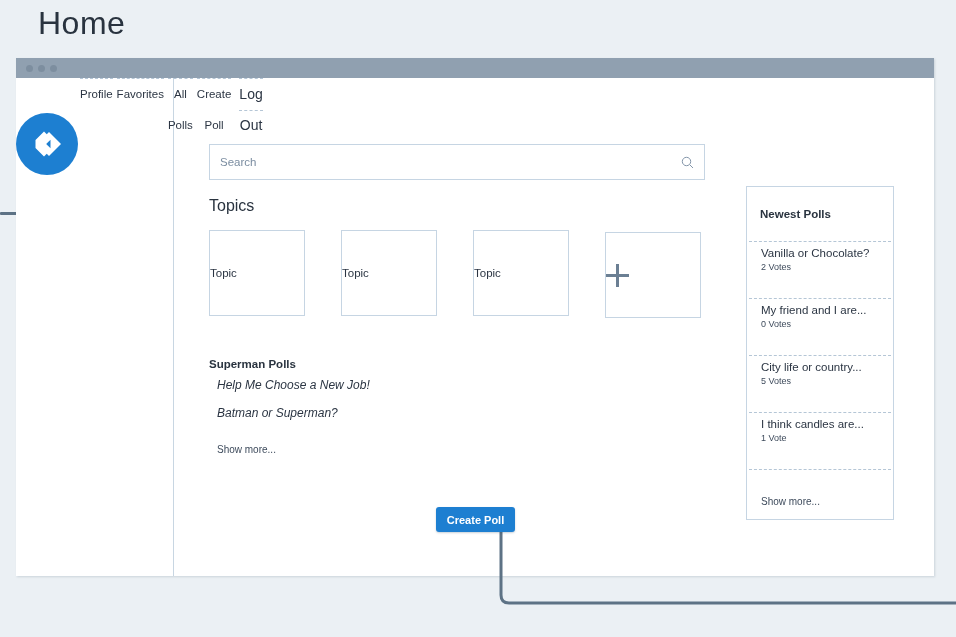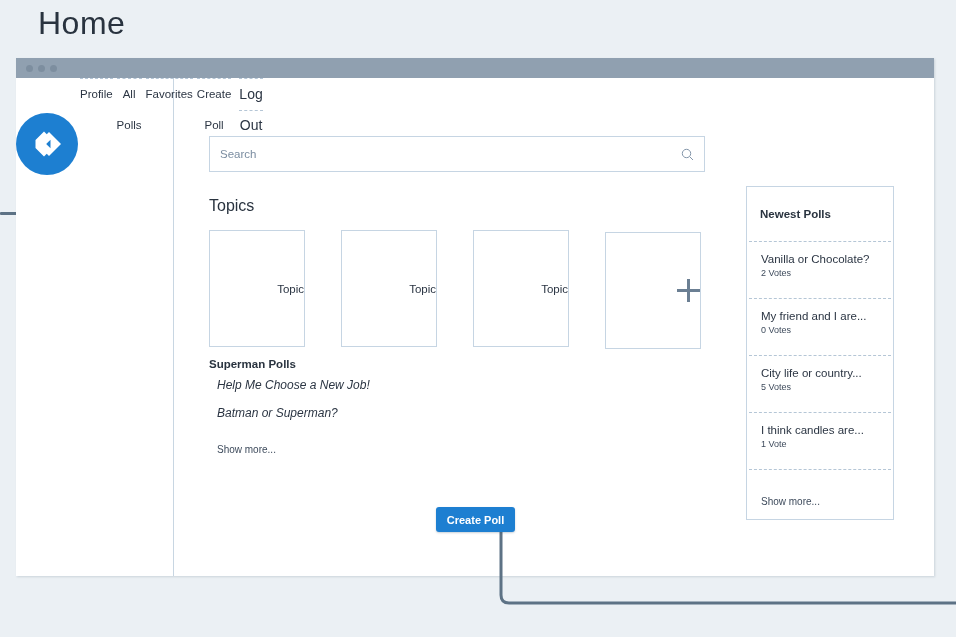--- a/index.html
+++ b/index.html
@@ -109,21 +109,21 @@
   }
 
   
   .main {
     flex: 1 1 auto;
     position: relative;
   }
   .search-box {
     position: absolute;
     left: 35px;
-    top: 58px;
+    top: 66px;
     width: 496px;
     height: 30px;
     border: 1px solid #c6d5e3;
     background: #fff;
     box-sizing: border-box;
     display: flex;
     align-items: center;
     padding: 17px 10px;
   }
   .search-placeholder {
@@ -141,26 +141,26 @@
 
   
   .topics-row {
     position: absolute;
     left: 35px;
     top: 152px;
     display: flex;
   }
   .topic-card {
     width: 96px;
-    height: 117px;
+    height: 86px;
     border: 1px solid #c6d5e3;
     box-sizing: border-box;
     display: flex;
     align-items: center;
-    justify-content: flex-end;
+    justify-content: flex-start;
     font-size: 11.5px;
     color: #2b3543;
     margin-right: 36px;
   }
   .topic-card.add-card {
     margin-right: 0;
     margin-top: 2px;
   }
   .plus-glyph {
     position: relative;
@@ -223,21 +223,21 @@
     align-items: center;
     padding-left: 13px;
     font-size: 11.5px;
     font-weight: bold;
     color: #29333f;
     box-sizing: border-box;
   }
   .poll-item {
     height: 57px;
     border-top: 1px dashed #b5c6d6;
-    padding: 11px 12px 0 12px;
+    padding: 5px 12px 0 12px;
     box-sizing: border-box;
     margin: 0 2px;
   }
   .poll-item-title {
     font-size: 11.5px;
     color: #2b3543;
     white-space: nowrap;
   }
   .poll-item-votes {
     font-size: 9px;
@@ -320,24 +320,24 @@
             <polygon points="14,4.5 18,8.5 9.5,17 18,25.5 14,29.5 5.5,21 5.5,13" fill="#ffffff"></polygon>
             <polygon points="16.2,17 20.5,12.7 20.5,21.3" fill="#1d7fd1"></polygon>
           </svg>
         </div>
       </div>
 
       <div class="nav-item">
         <span>Profile</span>
       </div>
       <div class="nav-item">
+        <span>Favorites</span>
+      </div>
+      <div class="nav-item">
         <span>All Polls</span>
-      </div>
-      <div class="nav-item">
-        <span>Favorites</span>
       </div>
       <div class="nav-item">
         <span>Create Poll</span>
       </div>
 
       <div class="nav-gap"></div>
 
       <div class="nav-item-logout">
         <span>Log Out</span>
       </div>

